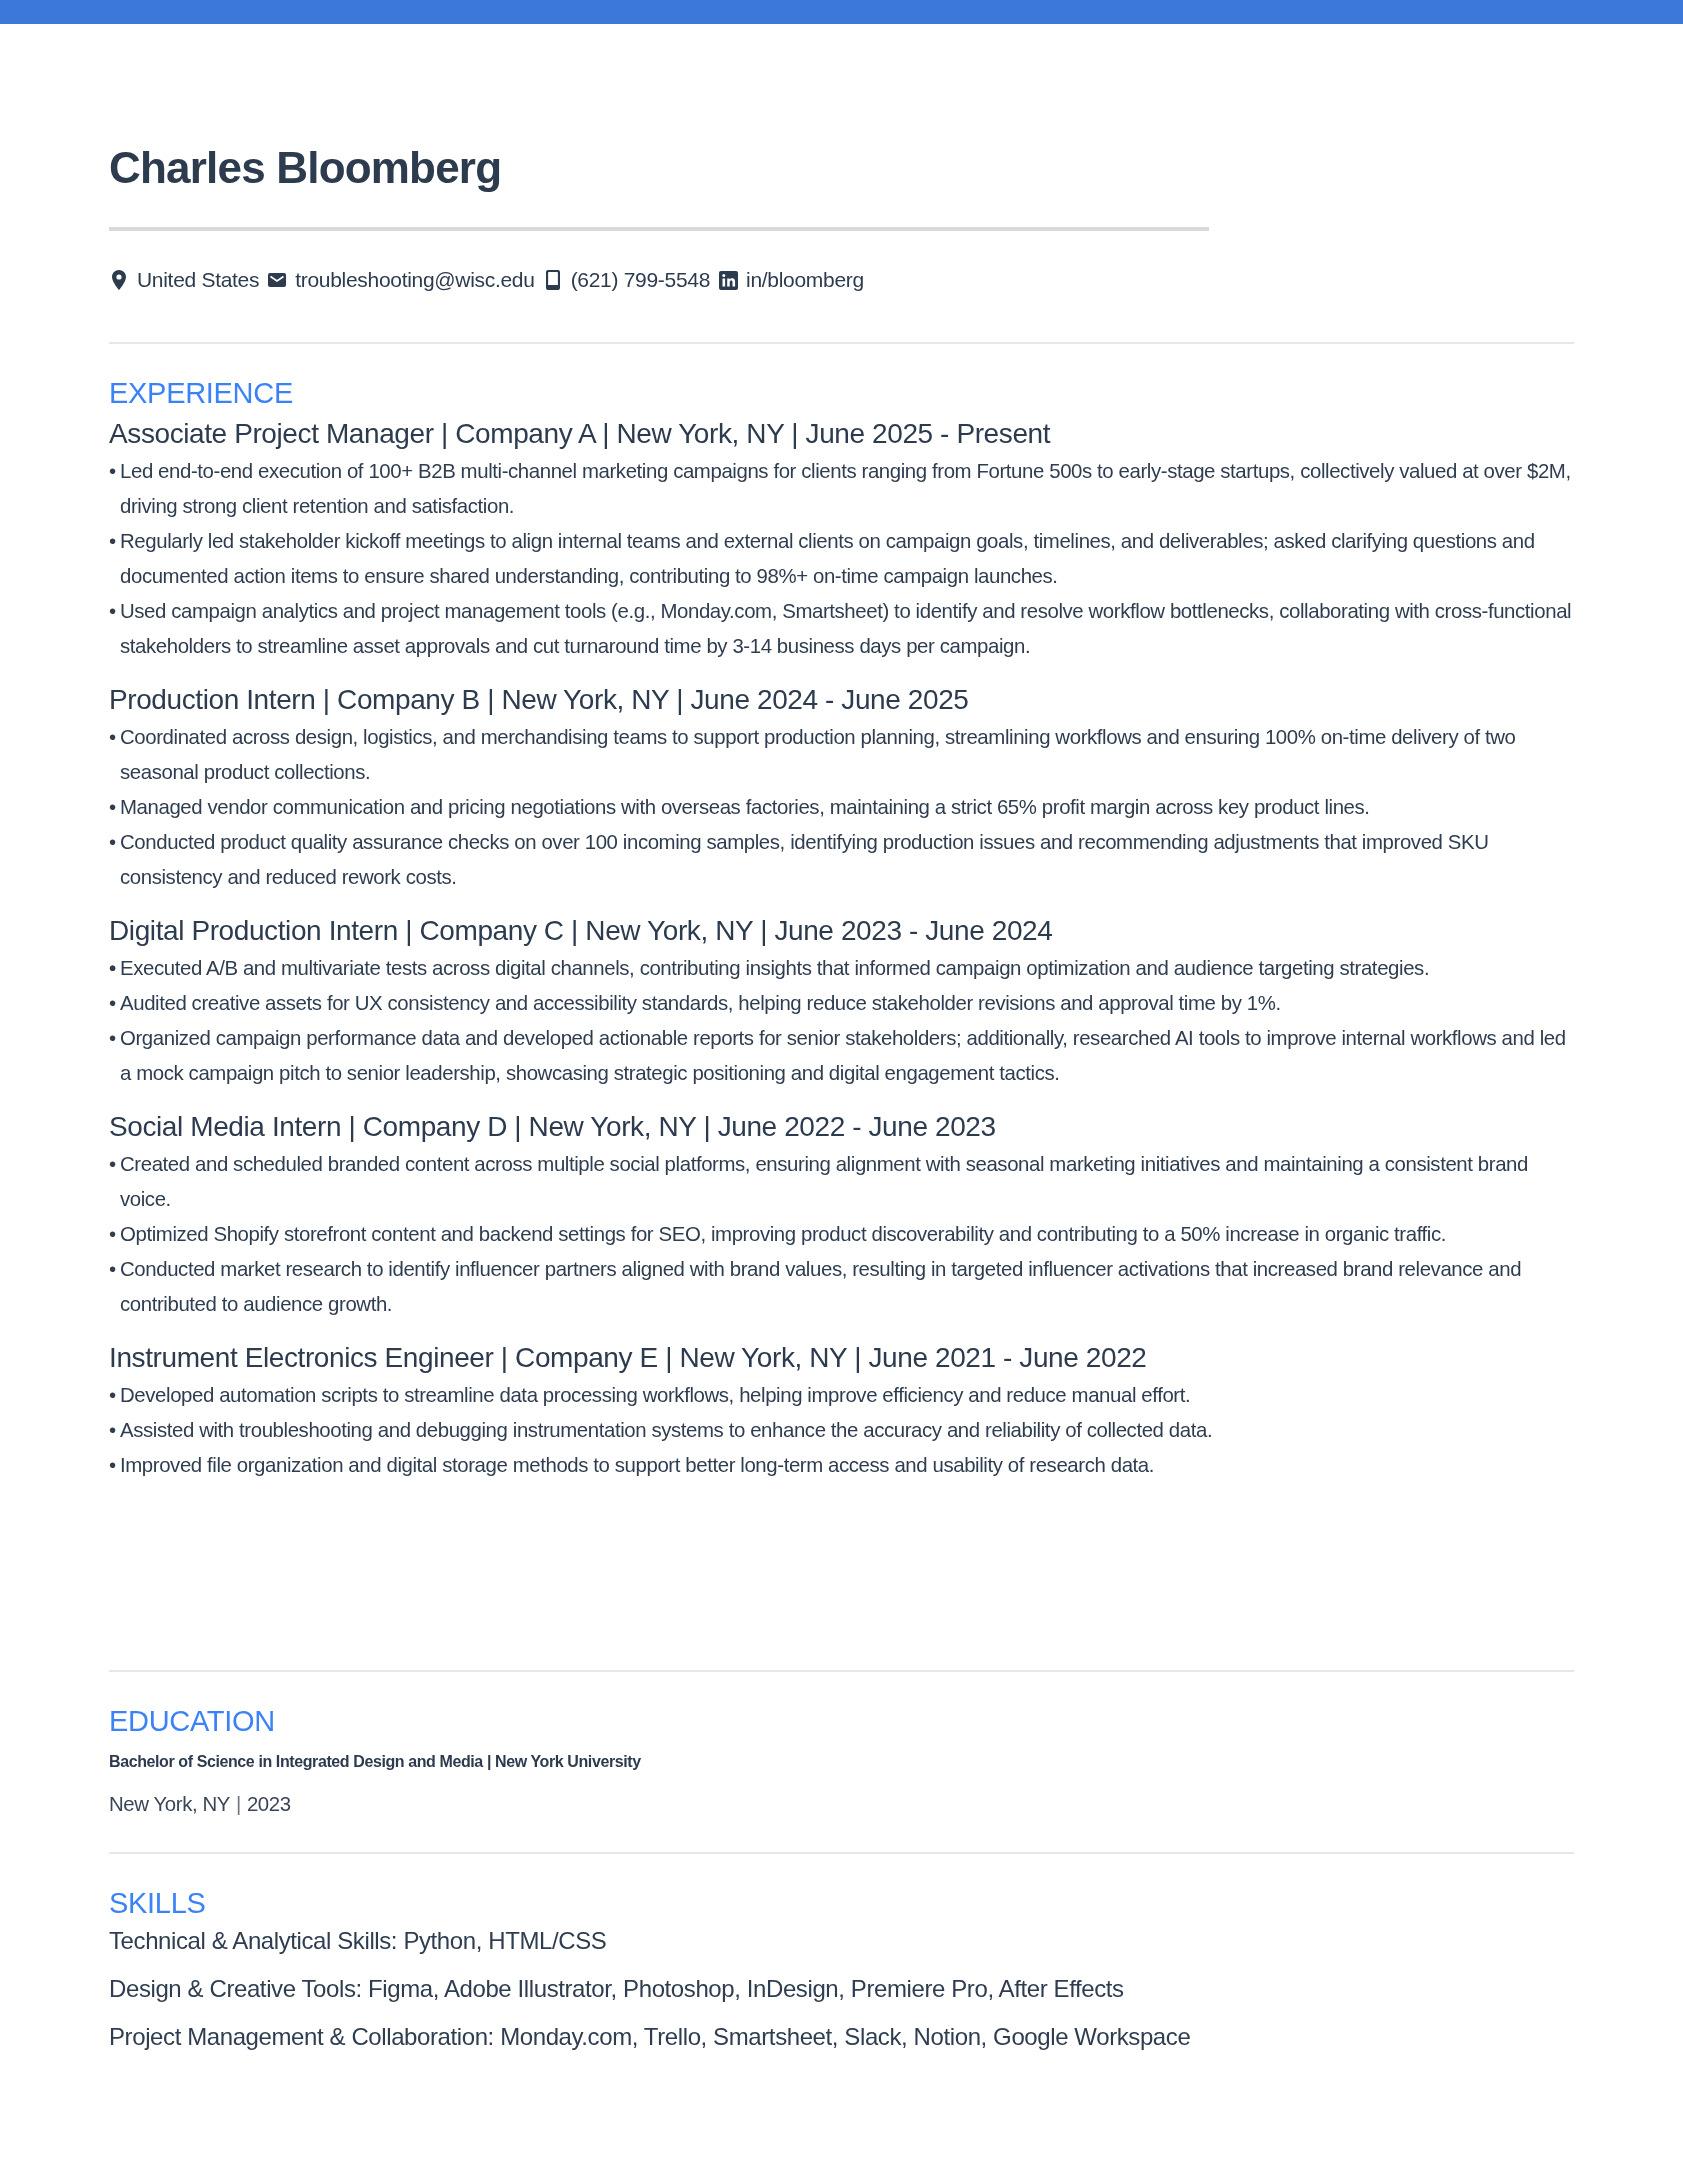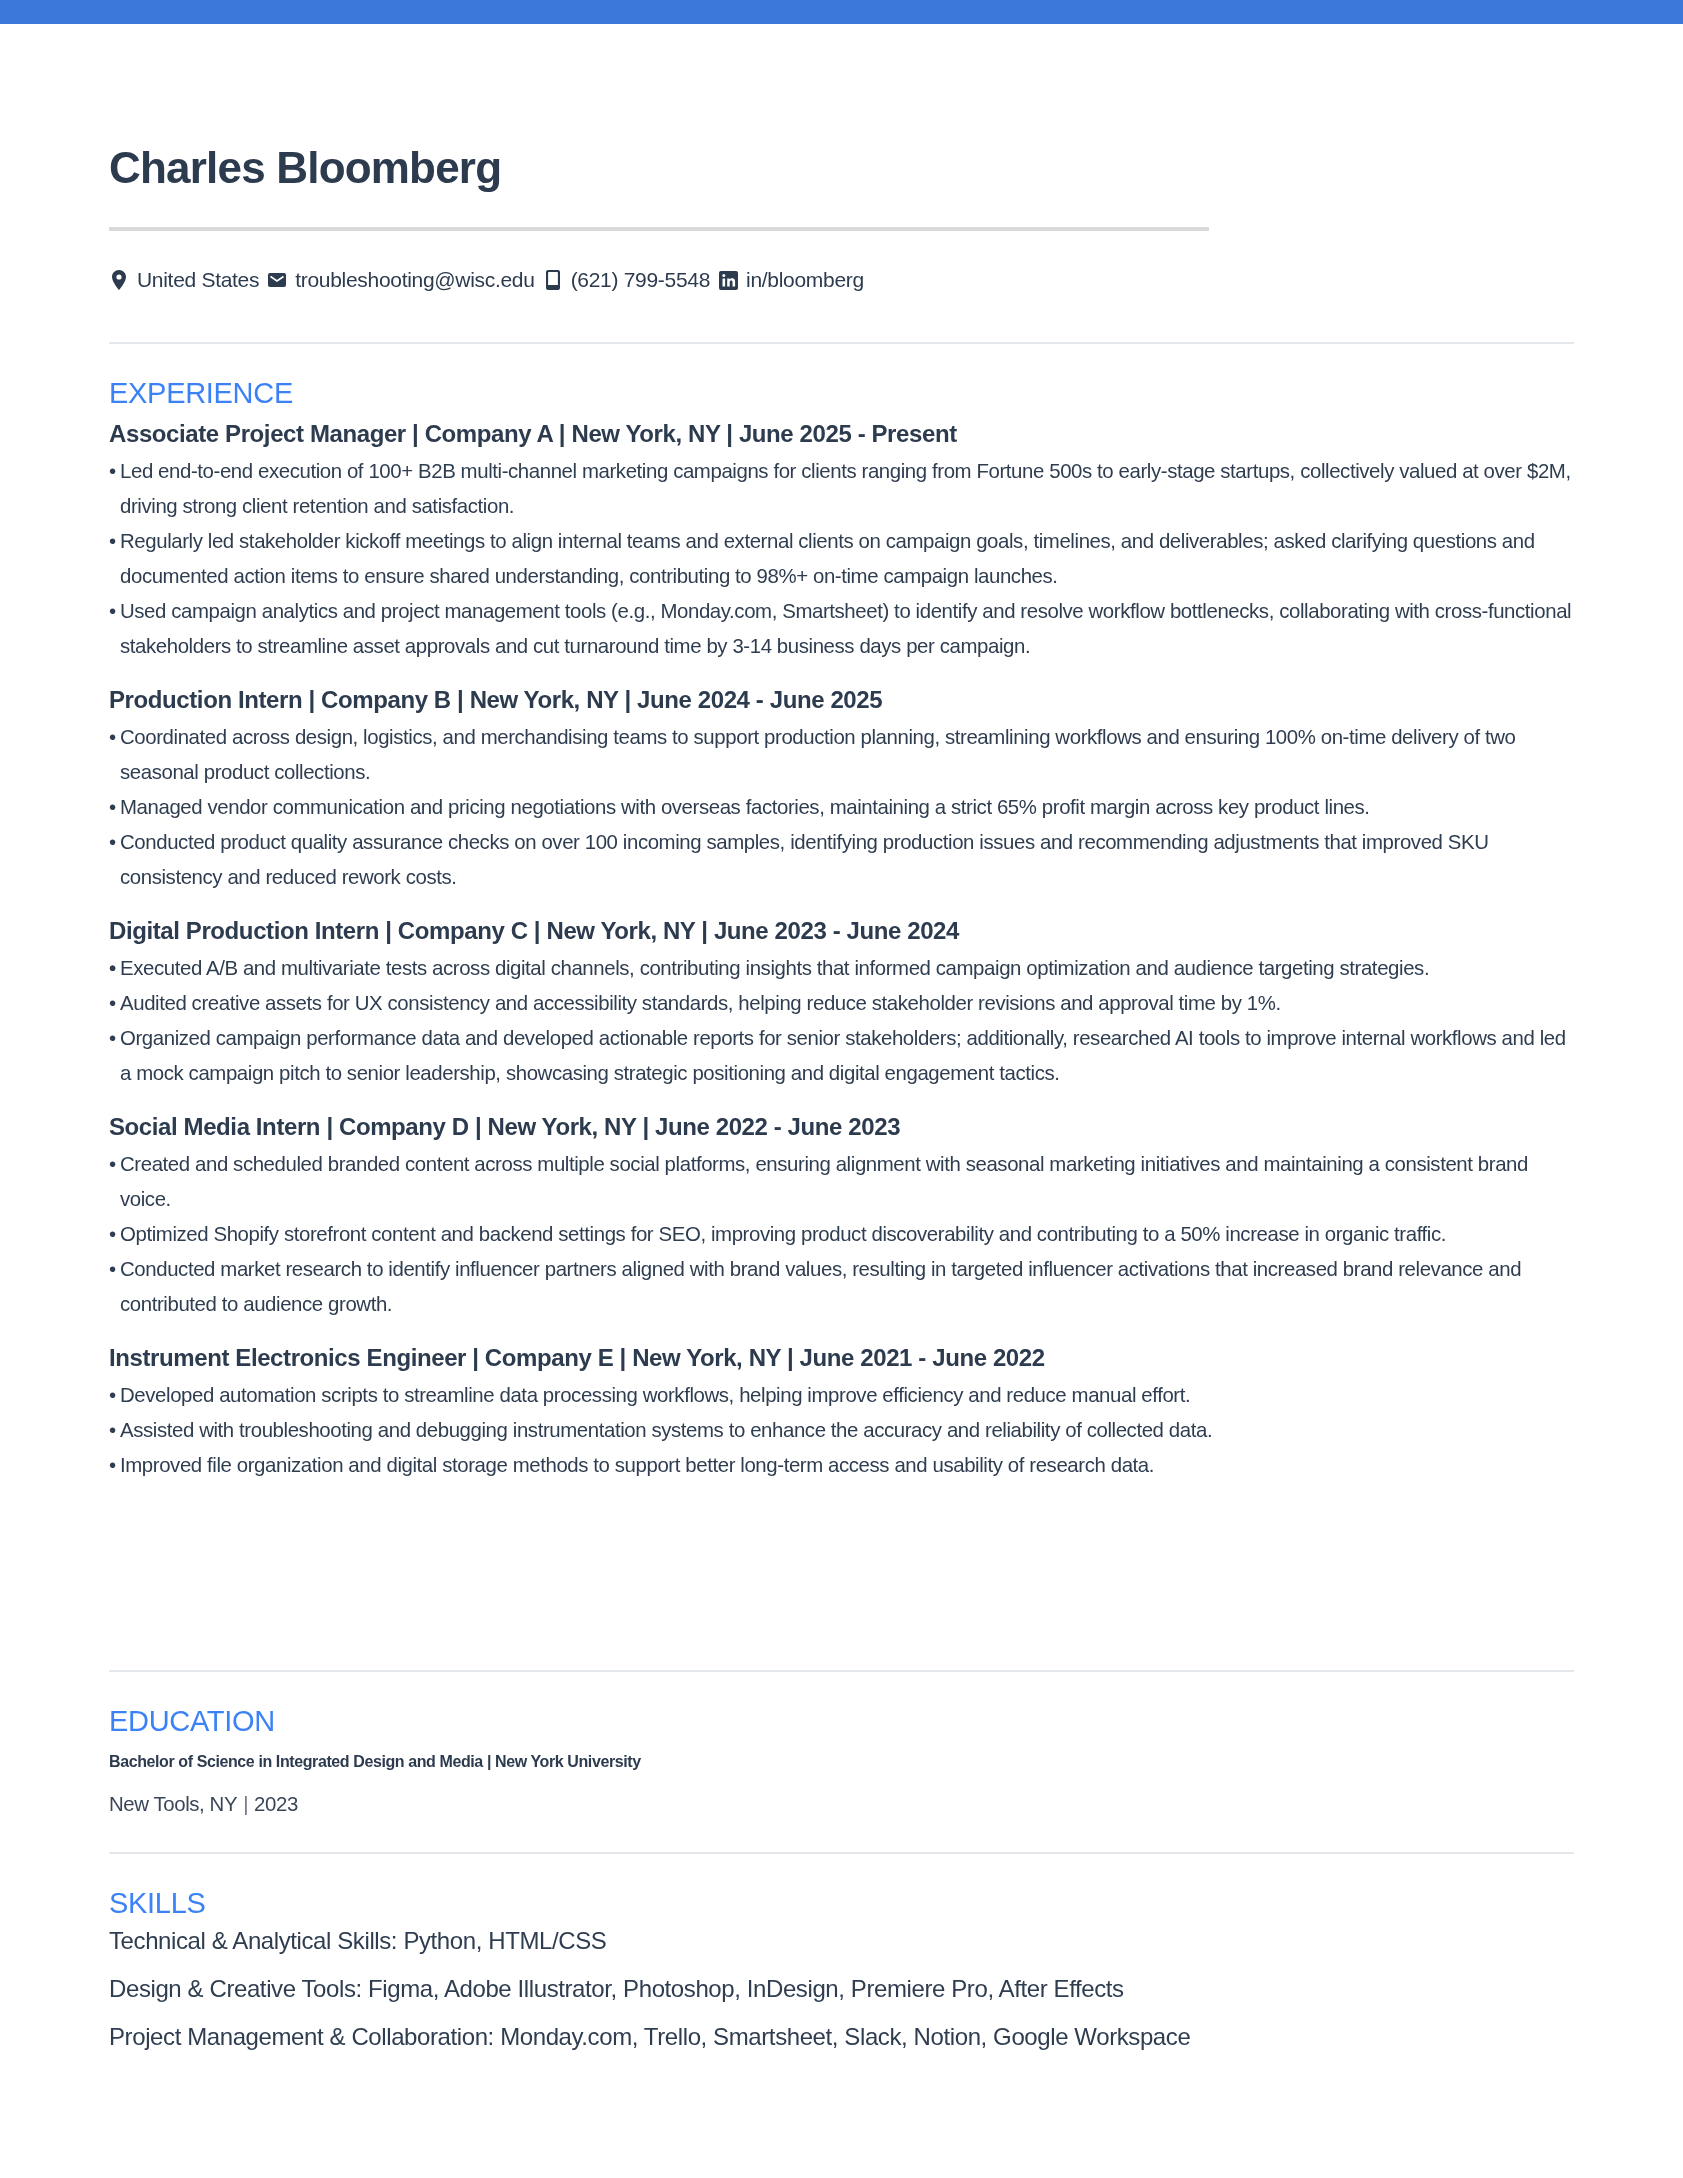--- a/index.html
+++ b/index.html
@@ -28,21 +28,21 @@
   .contact-item .ico svg { display: block; }
 
   .divider { position: absolute; left: 0; width: 1465px; height: 2px; background: #e4e8ed; }
 
   .section { position: absolute; left: 0; width: 1465px; }
   .section-title {
     font-size: 29px; line-height: 40px; letter-spacing: -0.3px;
     font-weight: normal; color: #3b82f6; margin: 0; height: 40px;
   }
   .job-title {
-    font-size: 24px; line-height: 40px; font-weight: bold; letter-spacing: -0.4px;
+    font-size: 28px; line-height: 40px; font-weight: normal; letter-spacing: -0.4px;
     color: #2d3b4f; margin: 0; white-space: nowrap;
   }
   ul.bullets { list-style: none; margin: 0; padding: 0; }
   ul.bullets li {
     position: relative; padding-left: 11px;
     font-size: 20.4px; line-height: 35px; letter-spacing: -0.4px; color: #2f3d50;
   }
   ul.bullets li .dot { position: absolute; left: 0; top: 0; }
   .job { margin-top: 16px; }
   .job:first-of-type { margin-top: 0; }
@@ -154,21 +154,21 @@
       </ul>
     </div>
   </div>
 
   <div class="divider" style="top:1670px;"></div>
 
   <div class="section" style="top:1701px;">
     <h2 class="section-title">EDUCATION</h2>
     <div class="edu-degree">Bachelor of Science in Integrated Design and Media | New York University</div>
     <div class="edu-meta">
-      <span>New Tools, NY</span><span class="sep">|</span><span>2023</span>
+      <span>New York, NY</span><span class="sep">|</span><span>2023</span>
     </div>
   </div>
 
   <div class="divider" style="top:1852px;"></div>
 
   <div class="section" style="top:1883px;">
     <h2 class="section-title">SKILLS</h2>
     <div class="skill" style="margin-top:-6px;">Technical &amp; Analytical Skills: Python, HTML/CSS</div>
     <div class="skill">Design &amp; Creative Tools: Figma, Adobe Illustrator, Photoshop, InDesign, Premiere Pro, After Effects</div>
     <div class="skill">Project Management &amp; Collaboration: Monday.com, Trello, Smartsheet, Slack, Notion, Google Workspace</div>

